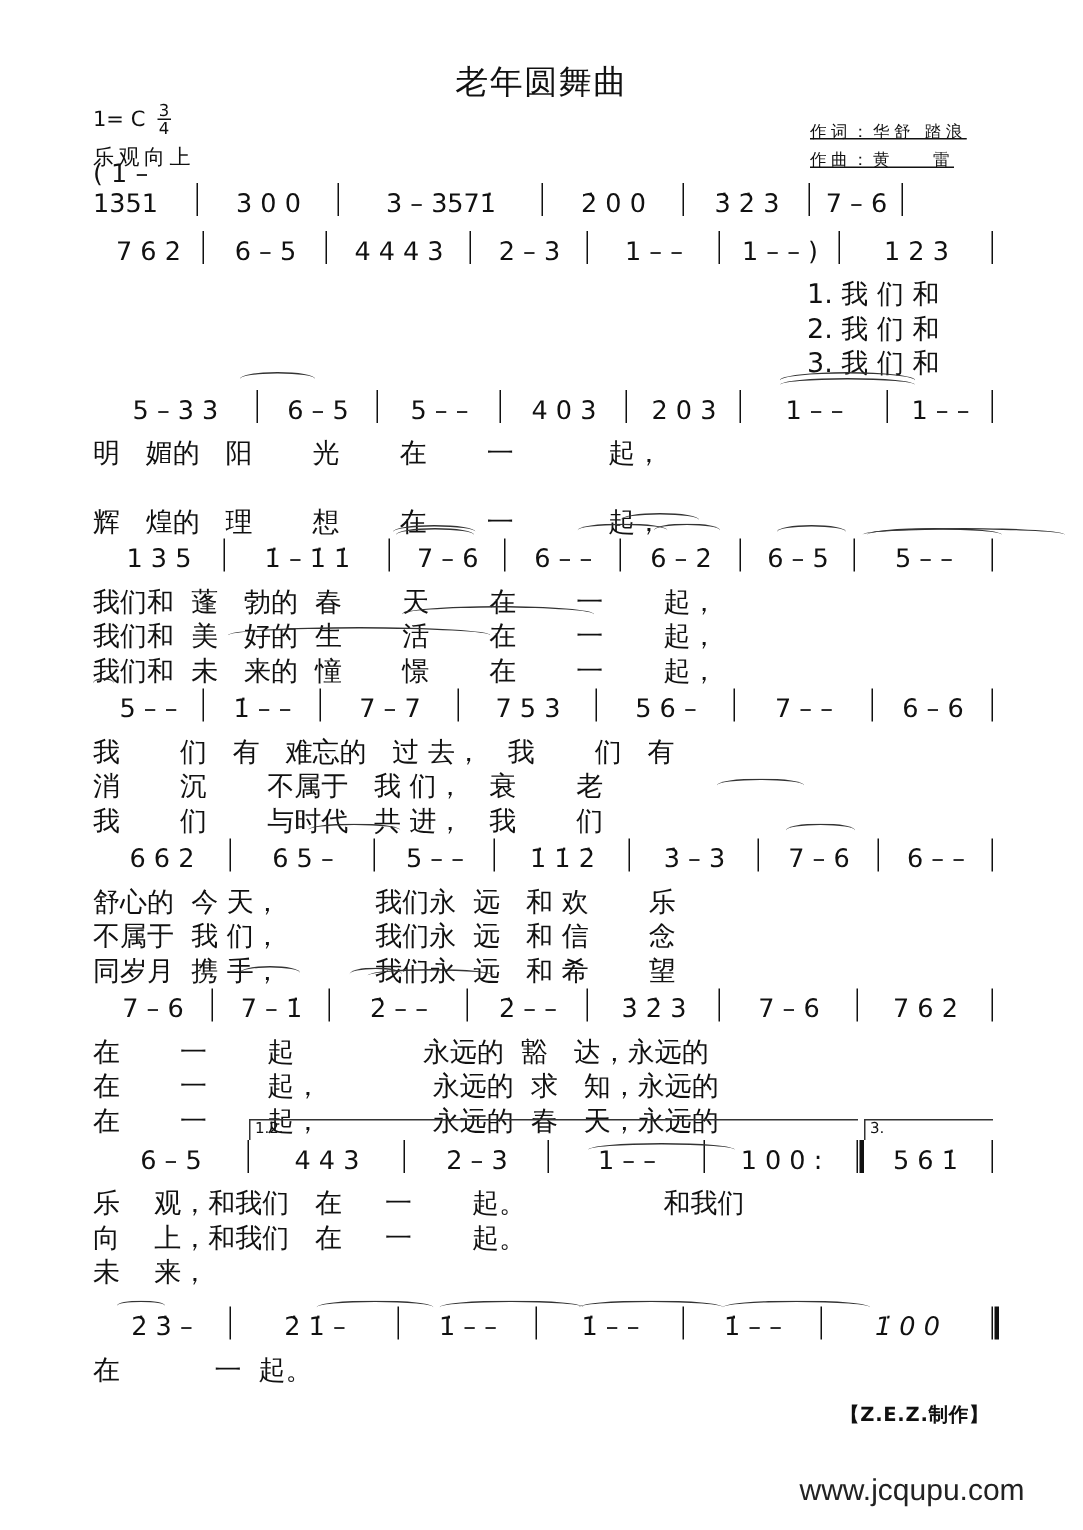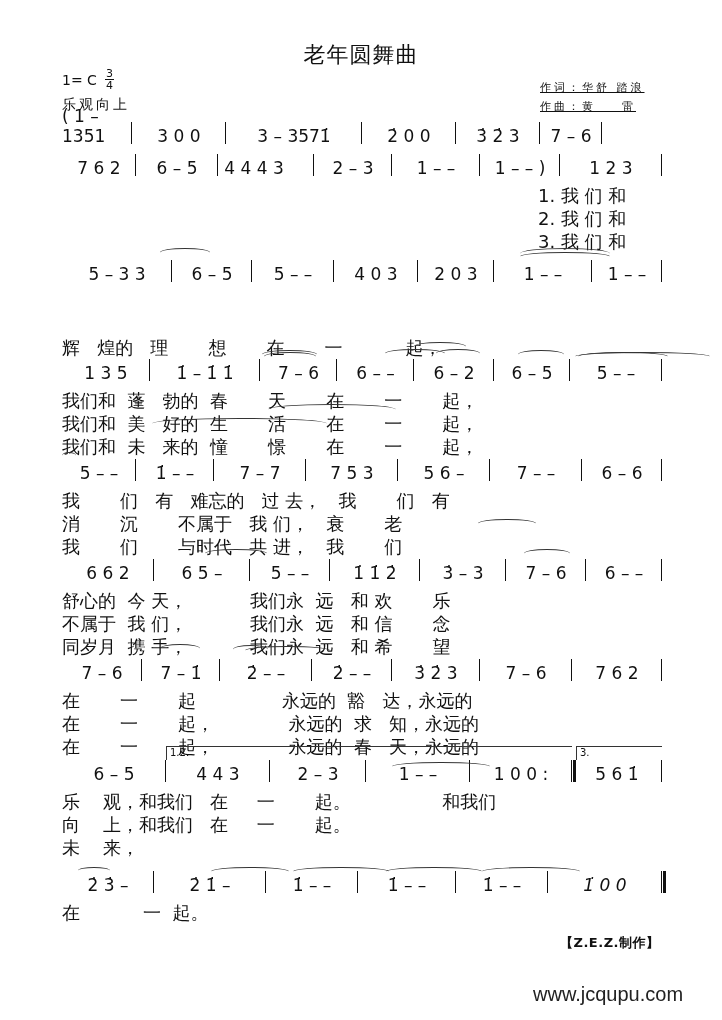--- a/index.html
+++ b/index.html
@@ -71,21 +71,21 @@
         <div class="measure" style="left: 478px; width: 62px;">7 – 6</div>
         <div class="barline" style="left: 539px;"></div>
       </div>
     </div>
     <div class="row" style="top: 152px;">
       <div class="notes">
         <div class="measure" style="left: 0px; width: 74px;">7 6 2</div>
         <div class="barline" style="left: 73px;"></div>
         <div class="measure" style="left: 74px; width: 82px;">6 – 5</div>
         <div class="barline" style="left: 155px;"></div>
-        <div class="measure" style="left: 144px; width: 96px;">4 4 4 3</div>
+        <div class="measure" style="left: 156px; width: 96px;">4 4 4 3</div>
         <div class="barline" style="left: 251px;"></div>
         <div class="measure" style="left: 252px; width: 78px;">2 – 3</div>
         <div class="barline" style="left: 329px;"></div>
         <div class="measure" style="left: 330px; width: 88px;">1 – –</div>
         <div class="barline" style="left: 417px;"></div>
         <div class="measure" style="left: 418px; width: 80px;">1 – – )</div>
         <div class="barline" style="left: 497px;"></div>
         <div class="measure" style="left: 498px; width: 102px;">1 2 3</div>
         <div class="barline" style="left: 599px;"></div>
       </div>
@@ -103,20 +103,21 @@
         <div class="barline" style="left: 271px;"></div>
         <div class="measure" style="left: 272px; width: 84px;">4 0 3</div>
         <div class="barline" style="left: 355px;"></div>
         <div class="measure" style="left: 356px; width: 76px;">2 0 3</div>
         <div class="barline" style="left: 431px;"></div>
         <div class="measure" style="left: 432px; width: 98px;">1 – –</div>
         <div class="barline" style="left: 529px;"></div>
         <div class="measure" style="left: 530px; width: 70px;">1 – –</div>
         <div class="barline" style="left: 599px;"></div>
       </div>
+      <div class="lyr" style="left: 0px; top: 32px;">明   媚的   阳       光       在       一           起，</div>
       <div class="lyr" style="left: 0px; top: 78px;">辉   煌的   理       想       在       一           起，</div>
     </div>
     <div class="row" style="top: 357px;">
       <div class="notes">
         <div class="measure" style="left: 0px; width: 88px;">1 3 5</div>
         <div class="barline" style="left: 87px;"></div>
         <div class="measure" style="left: 88px; width: 110px;">1̇ – 1̇ 1̇</div>
         <div class="barline" style="left: 197px;"></div>
         <div class="measure" style="left: 198px; width: 77px;">7 – 6</div>
         <div class="barline" style="left: 274px;"></div>

